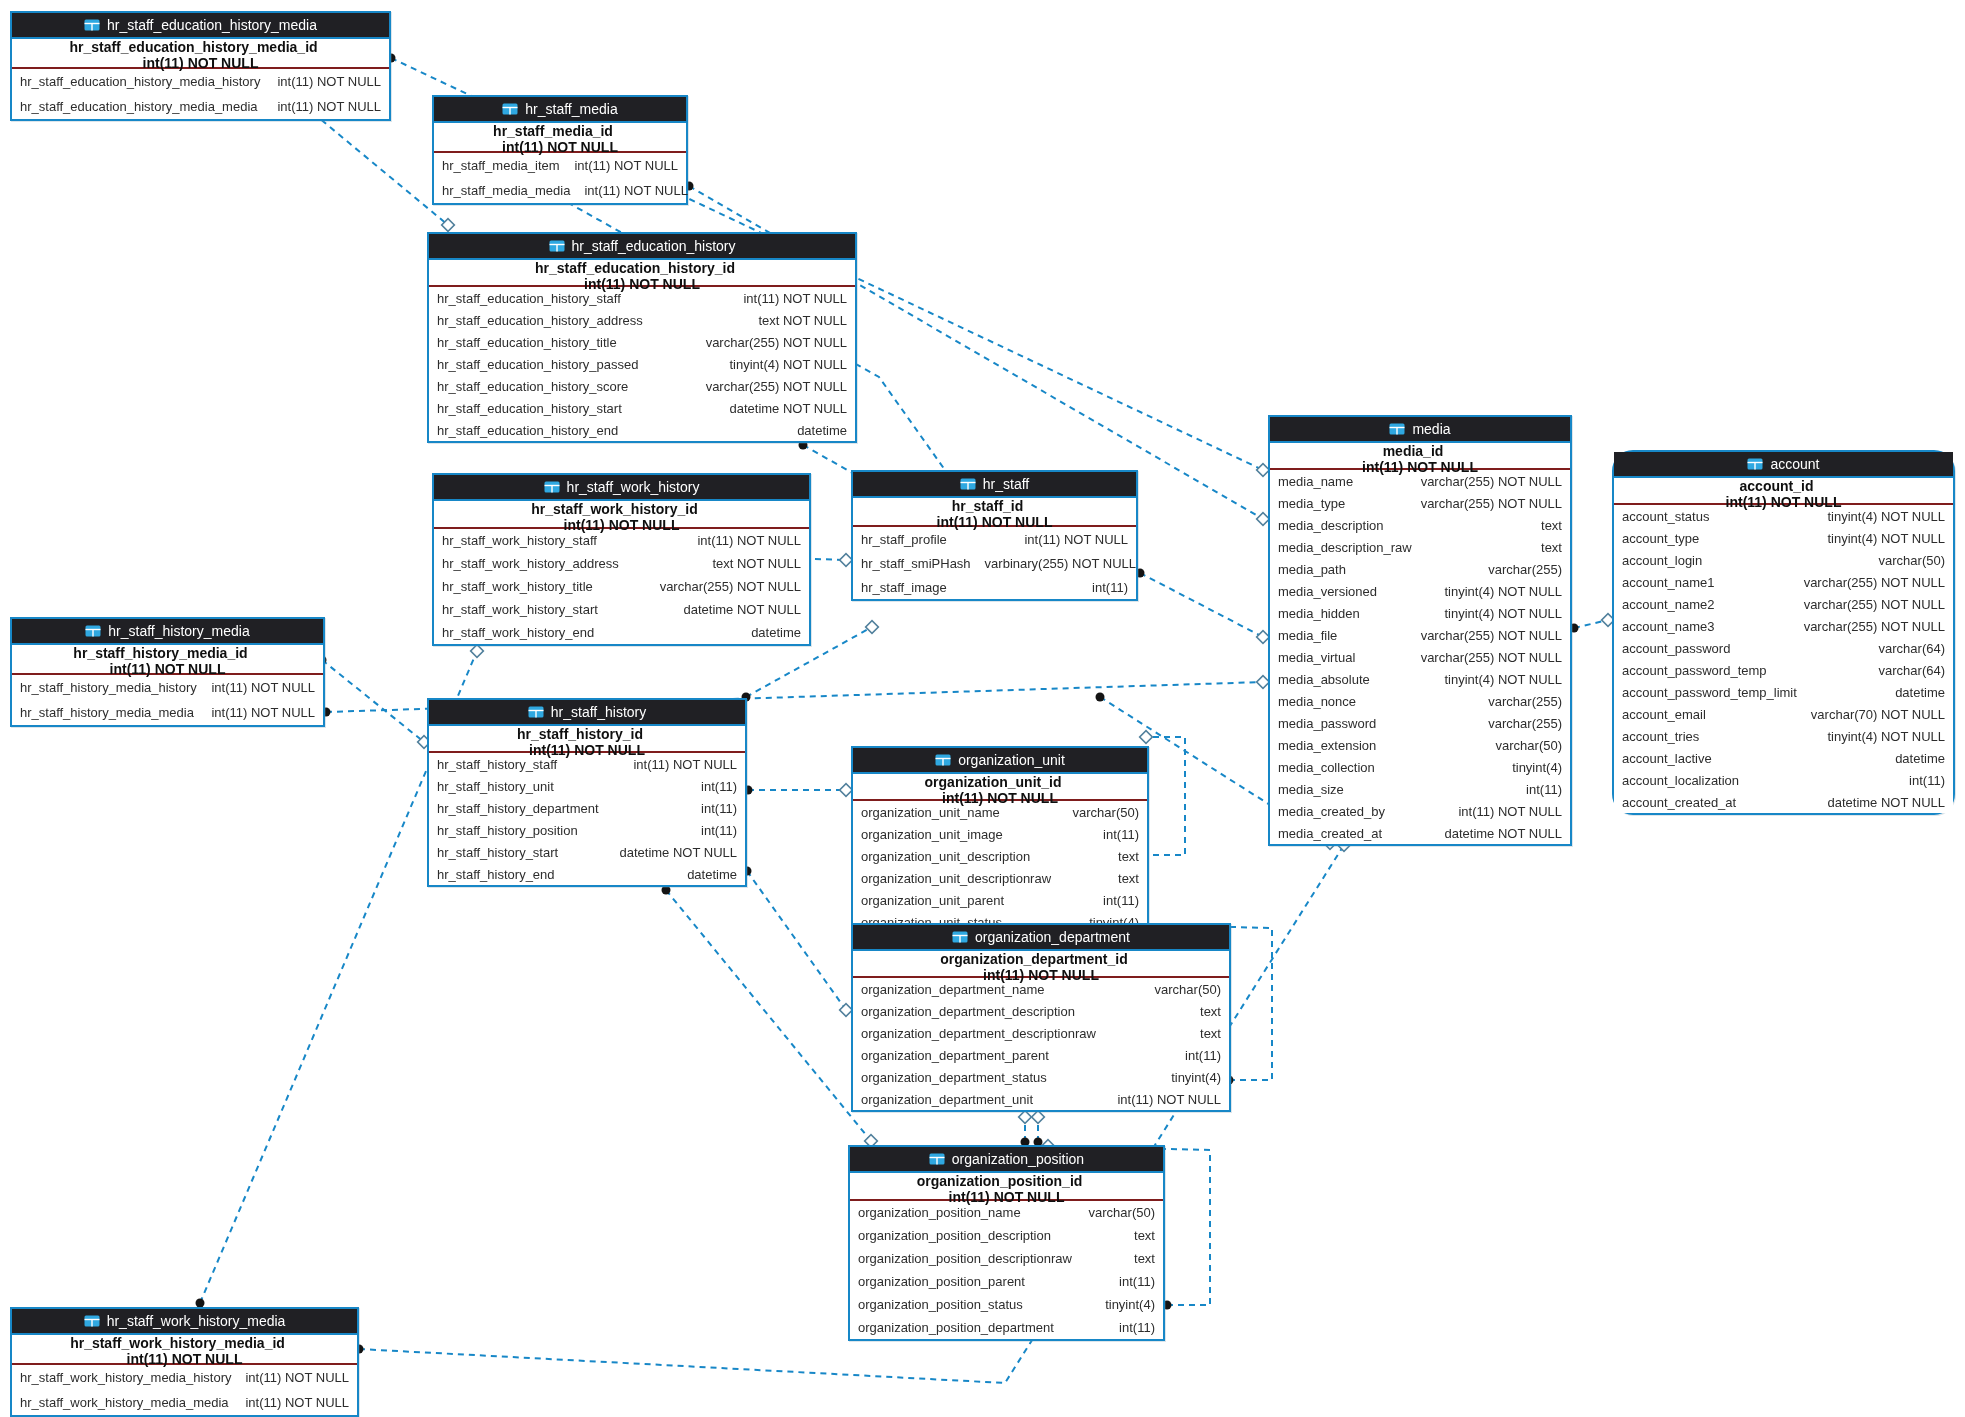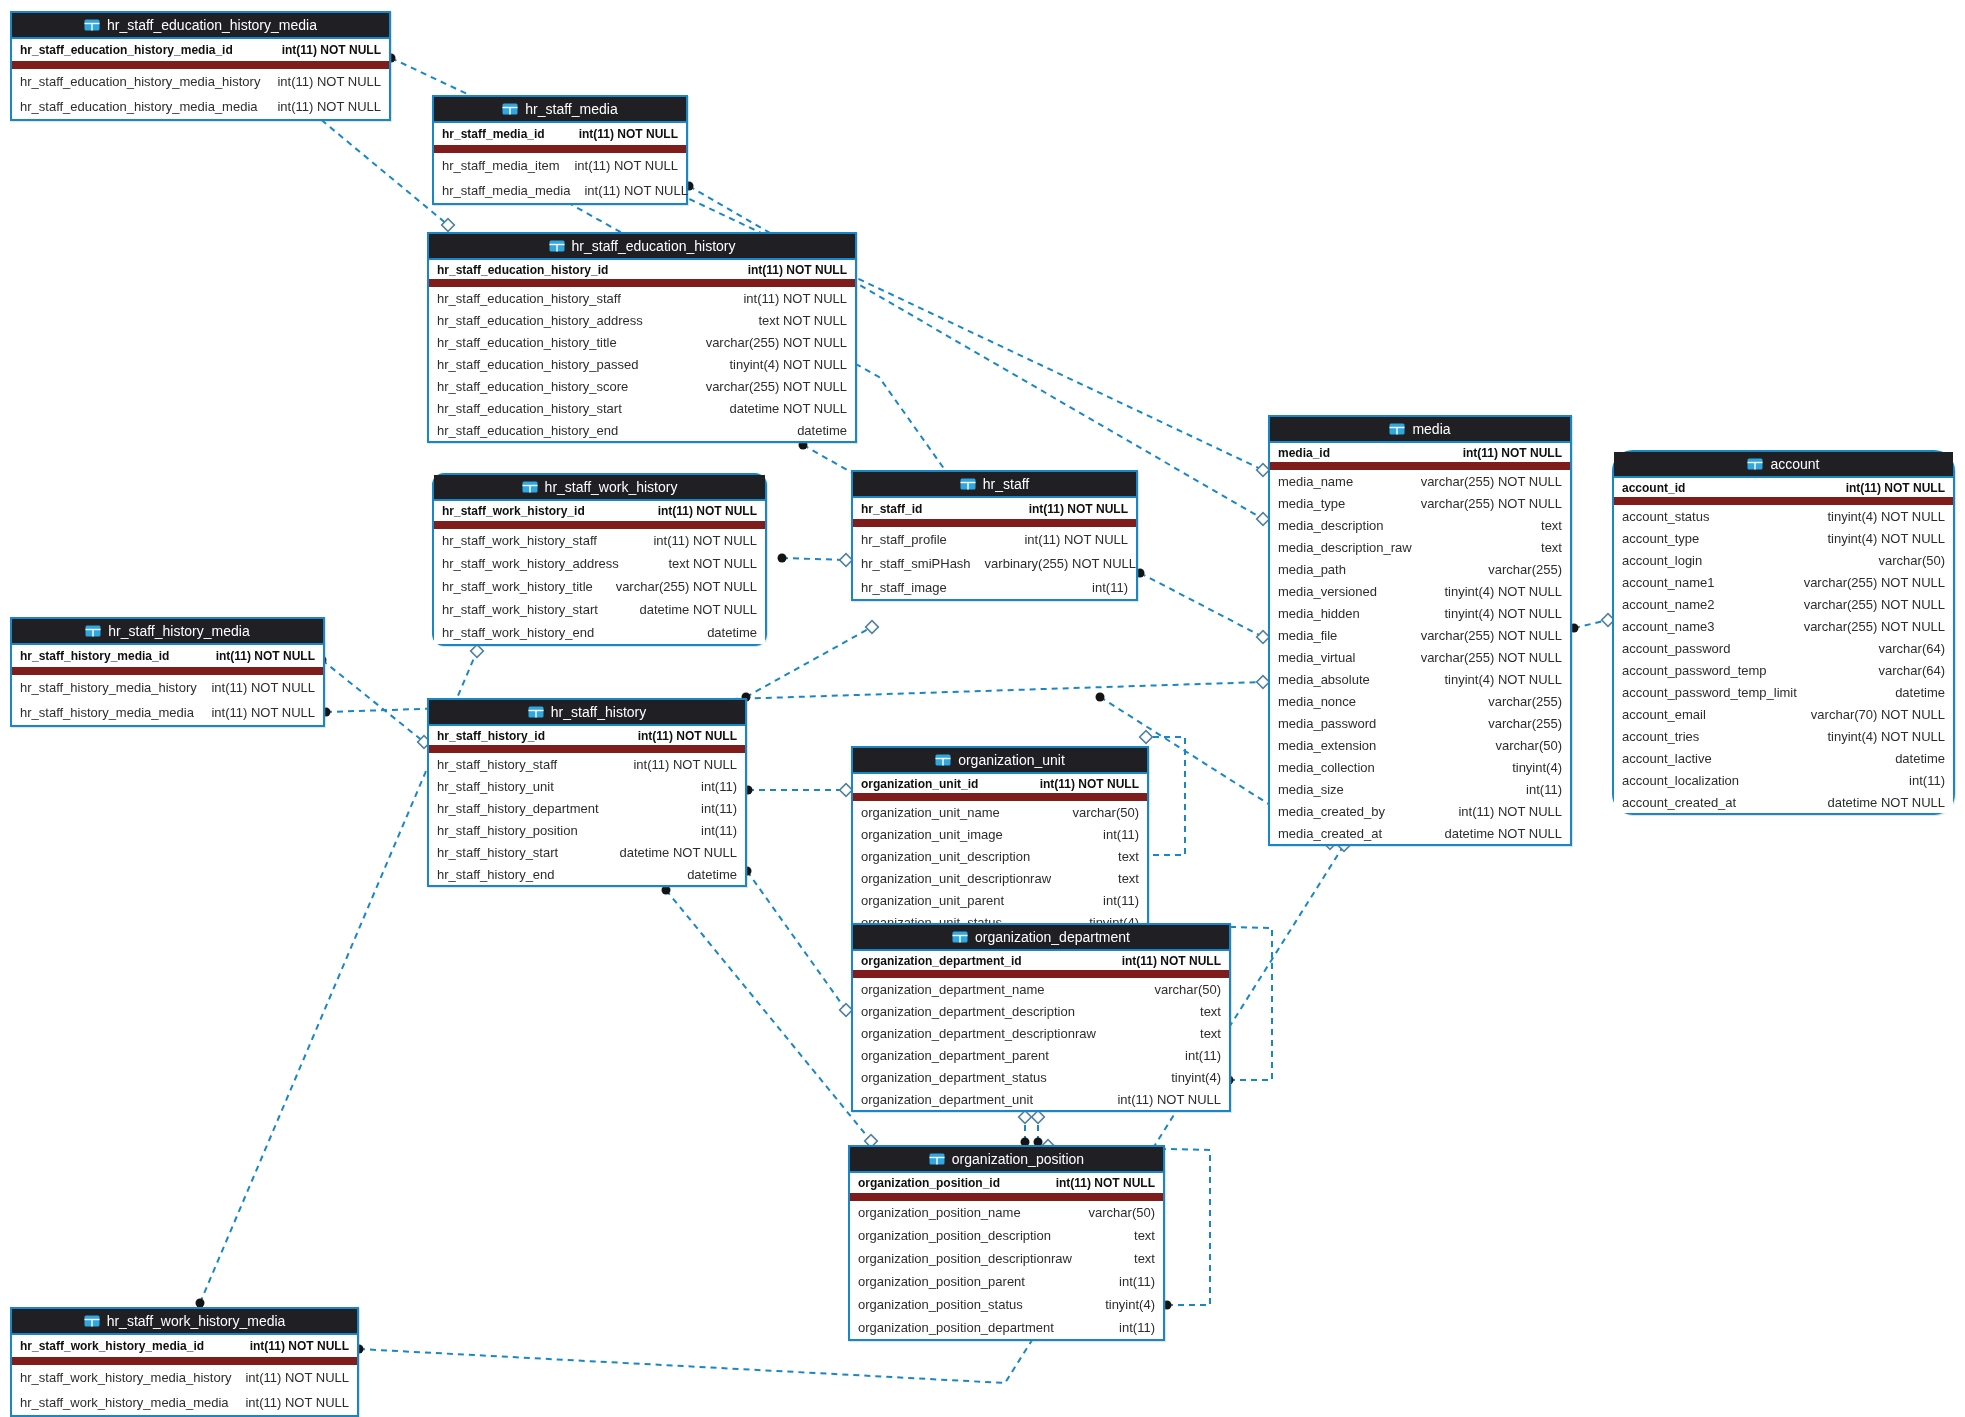--- a/index.html
+++ b/index.html
@@ -20,22 +20,22 @@
     font-size:14px;border-bottom:2px solid #1787c7;box-sizing:border-box;
     white-space:nowrap;overflow:hidden;
   }
   .row{
     height:var(--rh,22px);display:flex;align-items:center;justify-content:space-between;
     padding:0 8px;box-sizing:border-box;background:#fff;white-space:nowrap;
     font-size:13px;color:#2d2d2d;
   }
   .row.pk{
     height:calc(var(--rh,22px) + 5px);
-    border-bottom:8px solid #7f1d1d;
-    font-weight:bold;font-size:12px;color:#0f0f0f;
+    border-bottom:2px solid #7f1d1d;
+    font-weight:bold;font-size:14px;color:#0f0f0f;flex-direction:column;
   }
   .fname{margin-right:14px;}
   .ftype{text-align:right;}
 </style>
 </head>
 <body>
 
 <div id="canvas">
     <svg width="1965" height="1417" id="relationship-layer">
       <g>
@@ -238,21 +238,21 @@
       </div>
       <div class="row">
         <span class="fname">hr_staff_education_history_start</span>
         <span class="ftype">datetime NOT NULL</span>
       </div>
       <div class="row">
         <span class="fname">hr_staff_education_history_end</span>
         <span class="ftype">datetime</span>
       </div>
     </div>
-    <div class="tbl" style="left: 432px; top: 473px; width: 335px; border-radius: 12px; --rh: 23px;">
+    <div class="tbl" style="left: 432px; top: 473px; width: 379px; --rh: 23px;">
       <div class="tbl-h">
         <svg width="16" height="12">
           <rect x="0.5" y="0.5" width="15" height="11" rx="1.5" fill="#2fa8e1"></rect>
           <line x1="0.5" y1="4.5" x2="15.5" y2="4.5" stroke="#ffffff" stroke-width="1.4"></line>
           <line x1="8" y1="4.5" x2="8" y2="11.5" stroke="#ffffff" stroke-width="1.4"></line>
         </svg>
         <span>hr_staff_work_history</span>
       </div>
       <div class="row pk">
         <span class="fname">hr_staff_work_history_id</span>

